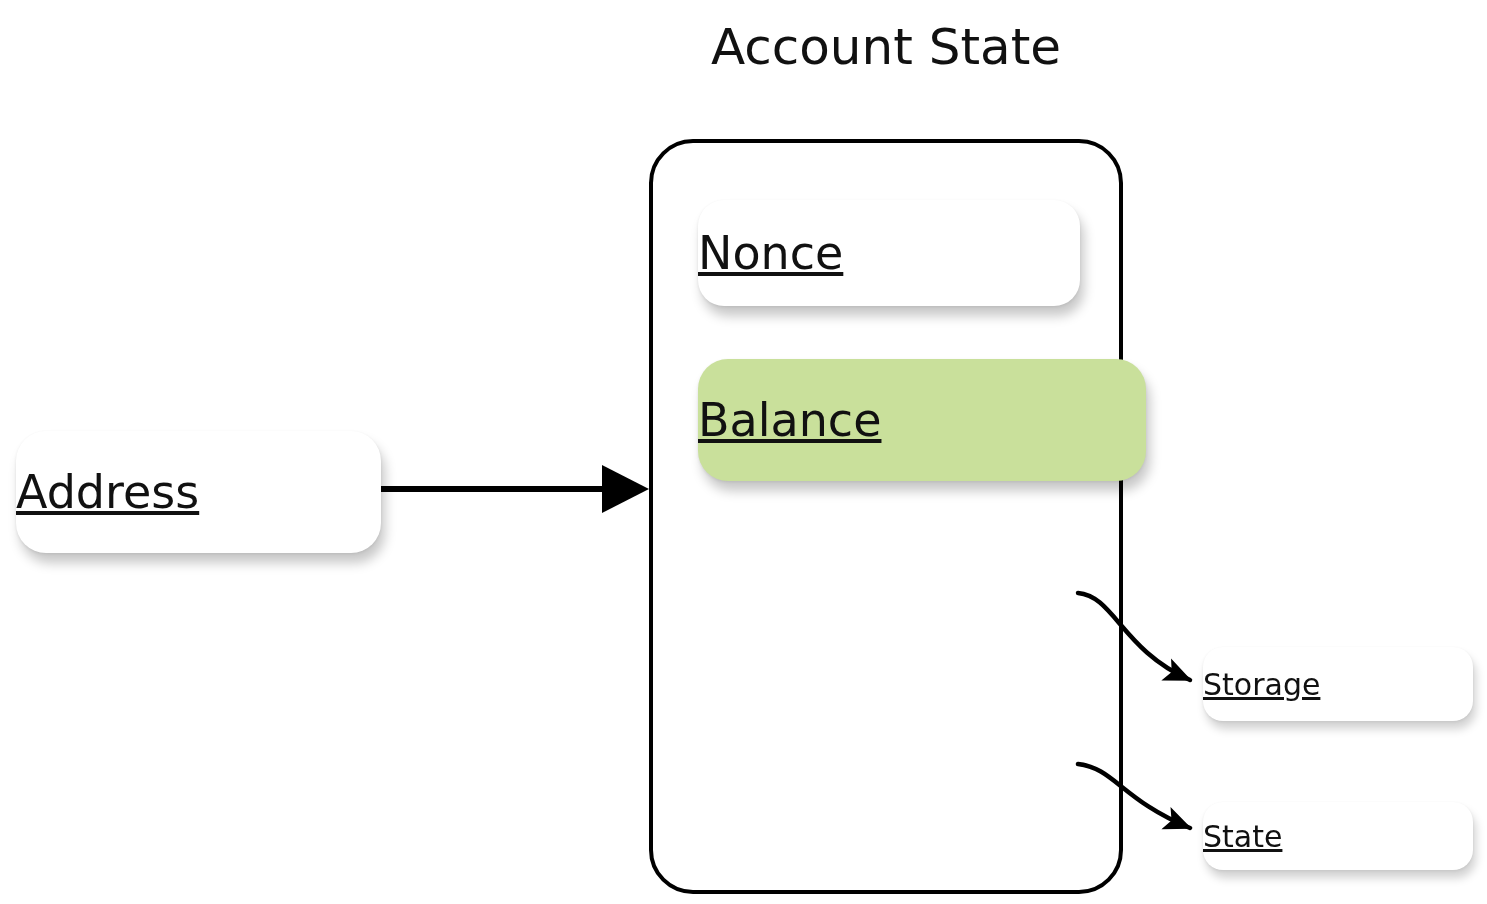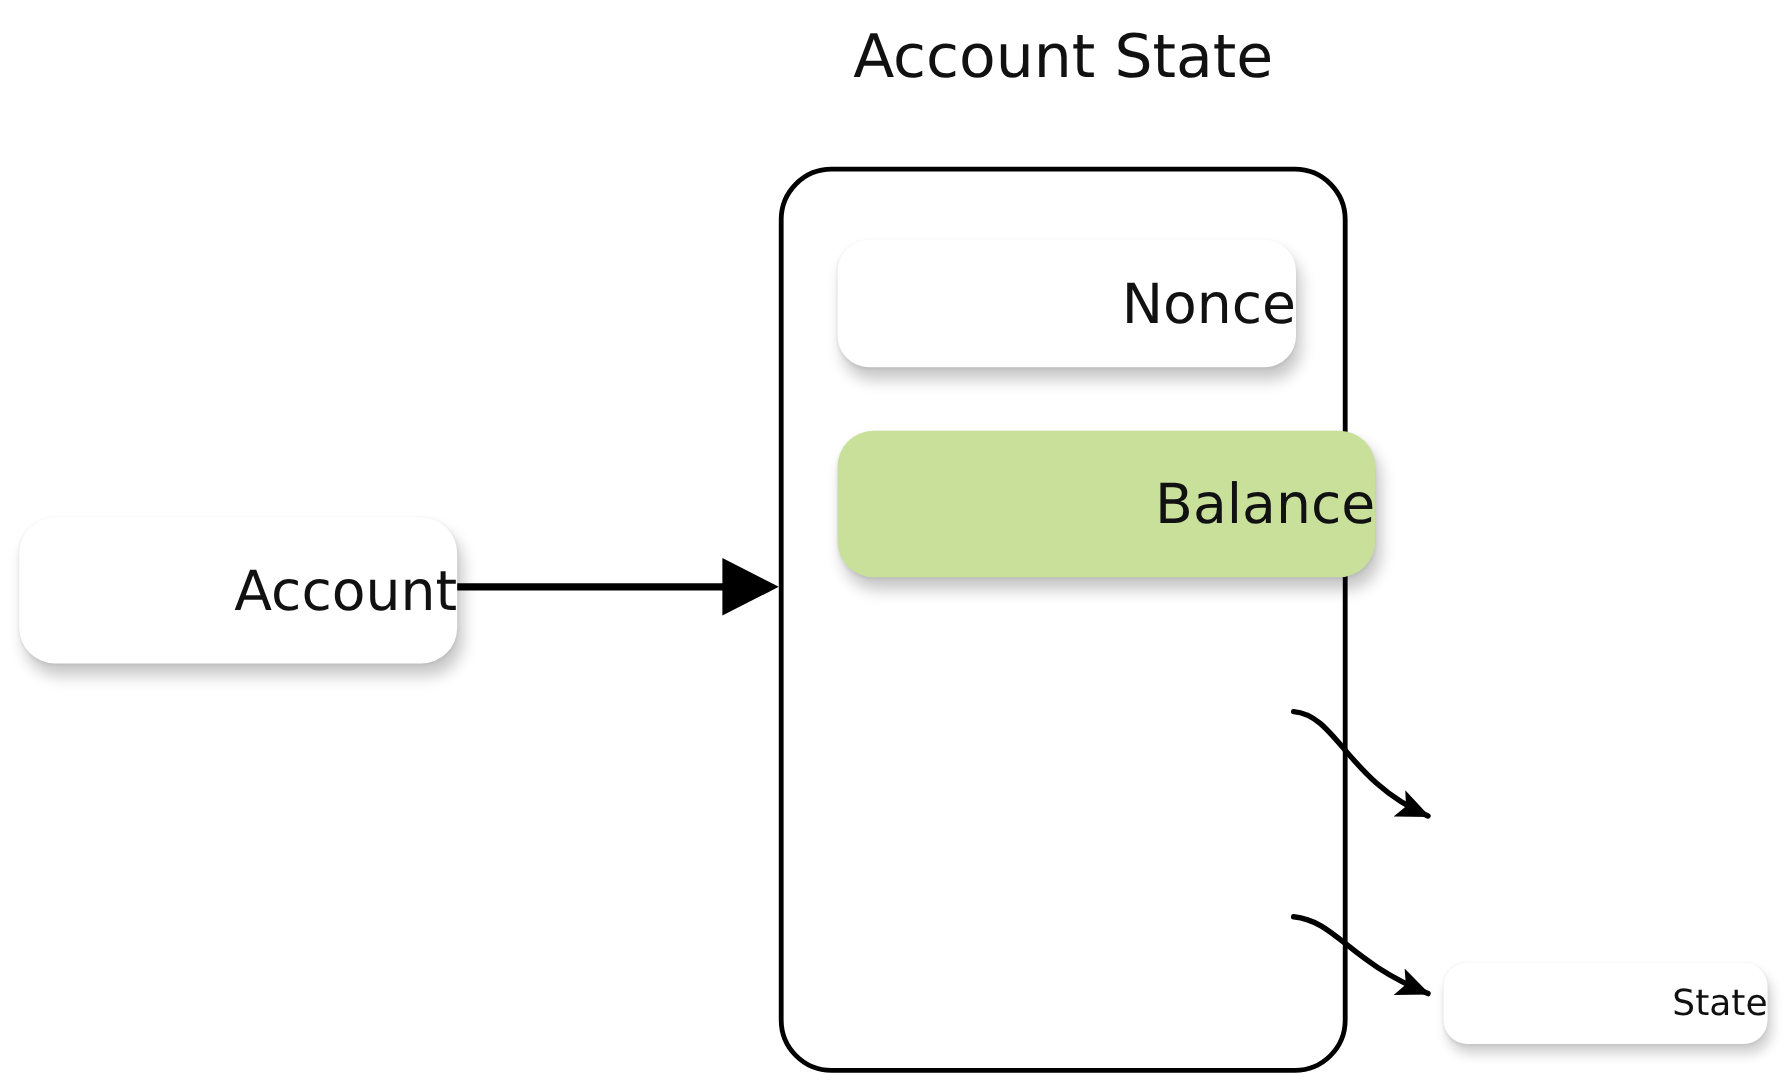--- a/index.html
+++ b/index.html
@@ -18,25 +18,25 @@
     text-align:center;font-size:50px;line-height:62px;
     color:var(--text);white-space:nowrap;
   }
 
   .account-container{
     position:absolute;left:649px;top:139px;width:474px;height:755px;
     border:4px solid var(--stroke);border-radius:44px;background:transparent;
   }
 
   .node{
-    position:absolute;display:flex;align-items:center;justify-content:flex-end;
+    position:absolute;display:flex;align-items:center;justify-content:flex-start;
     background:var(--box-bg);
     border-radius:26px;
     box-shadow:4px 10px 12px rgba(0,0,0,0.22), 0 1px 3px rgba(0,0,0,0.08);
-    color:var(--text);white-space:nowrap;
+    color:var(--text);white-space:nowrap;text-decoration:underline;
   }
 
   .node-nonce       {left:698px;top:200px;width:382px;height:106px;font-size:46px;}
   .node-balance     {left:698px;top:359px;width:448px;height:122px;font-size:46px;border-radius:30px;background:var(--highlight);}
   .node-storage-hash{left:698px;top:539px;width:378px;height:112px;font-size:38px;}
   .node-code-hash   {left:698px;top:712px;width:378px;height:112px;font-size:44px;}
 
   .node-address     {left:16px;top:431px;width:365px;height:122px;font-size:46px;border-radius:30px;}
 
   .node-storage     {left:1203px;top:647px;width:270px;height:74px;font-size:30px;border-radius:20px;box-shadow:3px 8px 10px rgba(0,0,0,0.18), 0 1px 3px rgba(0,0,0,0.07);}
@@ -60,23 +60,26 @@
     <span>Nonce</span>
   </div>
 
   <div class="node node-balance">
     <span>Balance</span>
   </div>
 
 
 
   <div class="node node-address">
-    <span>Account</span>
+    <span>Address</span>
   </div>
 
+  <div class="node node-storage">
+    <span>Storage</span>
+  </div>
 
   <div class="node node-code">
     <span>State</span>
   </div>
 
   <svg class="arrow-layer" width="1487" height="904" viewBox="0 0 1487 904" xmlns="http://www.w3.org/2000/svg">
     <defs>
       <marker id="curveHead" markerUnits="userSpaceOnUse" markerWidth="30" markerHeight="26" refX="26" refY="13" orient="auto">
         <polygon points="0,1 28,13 0,25 6,13" fill="#000000"></polygon>
       </marker>

